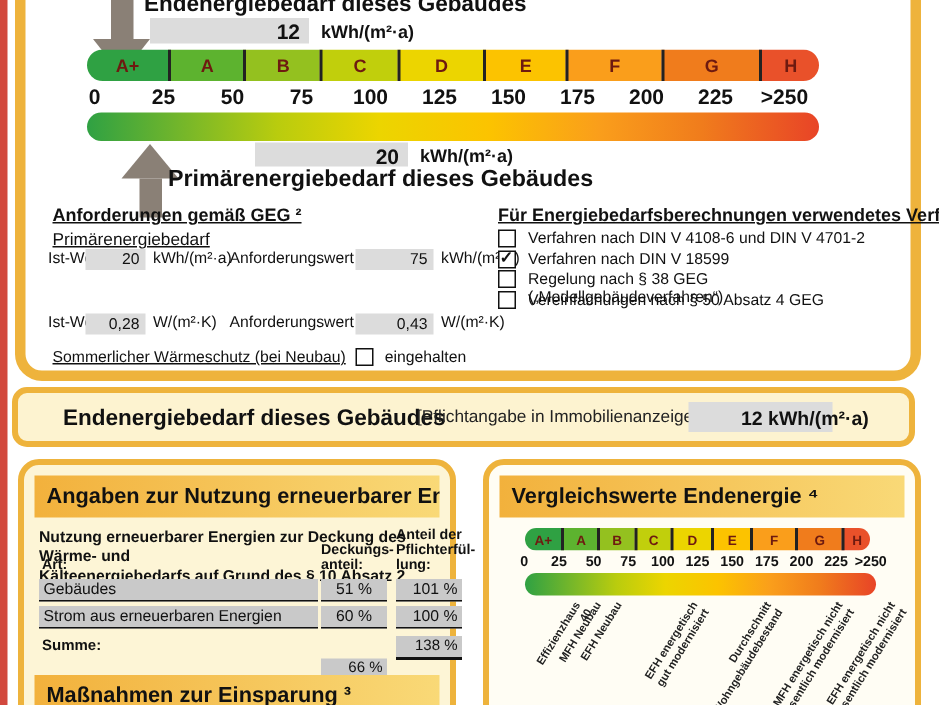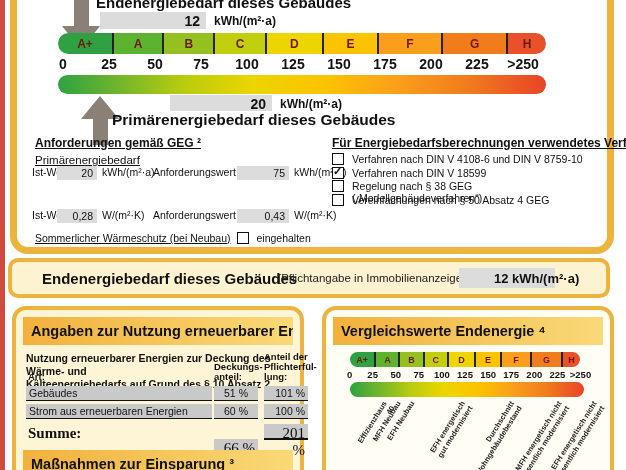--- a/index.html
+++ b/index.html
@@ -64,21 +64,21 @@
             white-space:nowrap;overflow:hidden;}
   .intro{font-size:10.5px;font-weight:bold;white-space:pre-line;line-height:13px;}
   .col-h{font-size:9.5px;font-weight:bold;white-space:pre-line;line-height:10px;}
   .t-row{position:relative;height:18px;}
   .t-row span{position:absolute;top:0;height:13px;background:#c9c9c9;
               border-bottom:1.5px solid #111;font-size:10.5px;padding:1px 3px 0 3px;
               box-sizing:content-box;white-space:nowrap;}
   .c-art{left:0;width:180px;}
   .c-deck{left:188px;width:38px;text-align:center;}
   .c-ant{left:238px;width:38px;text-align:right;}
-  .sum-row{position:relative;height:18px;font-size:15px;font-family:Liberation Serif, serif;}
+  .sum-row{position:relative;height:18px;font-size:10px;}
   .sum-row .lbl{position:absolute;left:2px;top:1px;font-weight:bold;}
   .sum-row .v{position:absolute;top:0;height:13px;background:#c9c9c9;border-bottom:2.5px solid #111;
               text-align:right;padding:1px 3px 0 3px;}
   .sm .pill{border-radius:8px;}
   .sm .seg{font-size:9px;}
   .sm .nums span{font-size:9.5px;}
   .vlabel{position:absolute;top:90px;font-size:7.5px;font-weight:bold;line-height:8.5px;
           white-space:pre-line;text-align:right;transform-origin:100% 0;
           transform:rotate(-58deg);color:#222;}
 </style>
@@ -160,21 +160,21 @@
     <span style="font-size:10.5px;">eingehalten</span>
   </div>
 
   <div class="abs sec-title" style="left:332px;top:136px;">Für Energiebedarfsberechnungen verwendetes Verfahren</div>
   <div class="abs" style="left:332px;top:153px;width:270px;">
 
   <div class="chk-row">
       <span class="cbx">
           <i class="mark"></i>
         </span>
-      <span>Verfahren nach DIN V 4108-6 und DIN V 8759-10</span>
+      <span>Verfahren nach DIN V 4108-6 und DIN V 4701-2</span>
     </div>
       <div class="chk-row">
       <span class="cbx">
           <i class="mark">✓</i>
         </span>
       <span>Verfahren nach DIN V 18599</span>
     </div>
       <div class="chk-row">
       <span class="cbx">
           <i class="mark"></i>
@@ -218,21 +218,21 @@
         <div class="t-row">
         <span class="c-art">Strom aus erneuerbaren Energien</span>
         <span class="c-deck">60 %</span>
         <span class="c-ant">100 %</span>
       </div>
       </div>
 
     <div class="abs sum-row" style="left:10px;top:114px;width:272px;">
       <span class="lbl">Summe:</span>
       <span class="v" style="left:188px;width:38px;margin-top:15px;">66 %</span>
-      <span class="v" style="left:238px;width:38px;">201 %</span>
+      <span class="v" style="left:238px;width:38px;">138 %</span>
     </div>
 
     <div class="hdr-band" style="top:140px;">Maßnahmen zur Einsparung ³</div>
   </div>
 
   <div class="abs panel panel-right sm">
     <div class="hdr-band" style="top:7px;">Vergleichswerte Endenergie ⁴</div>
 
     <div class="abs pill" style="left:24px;top:42px;width:230px;height:15px;">
 

